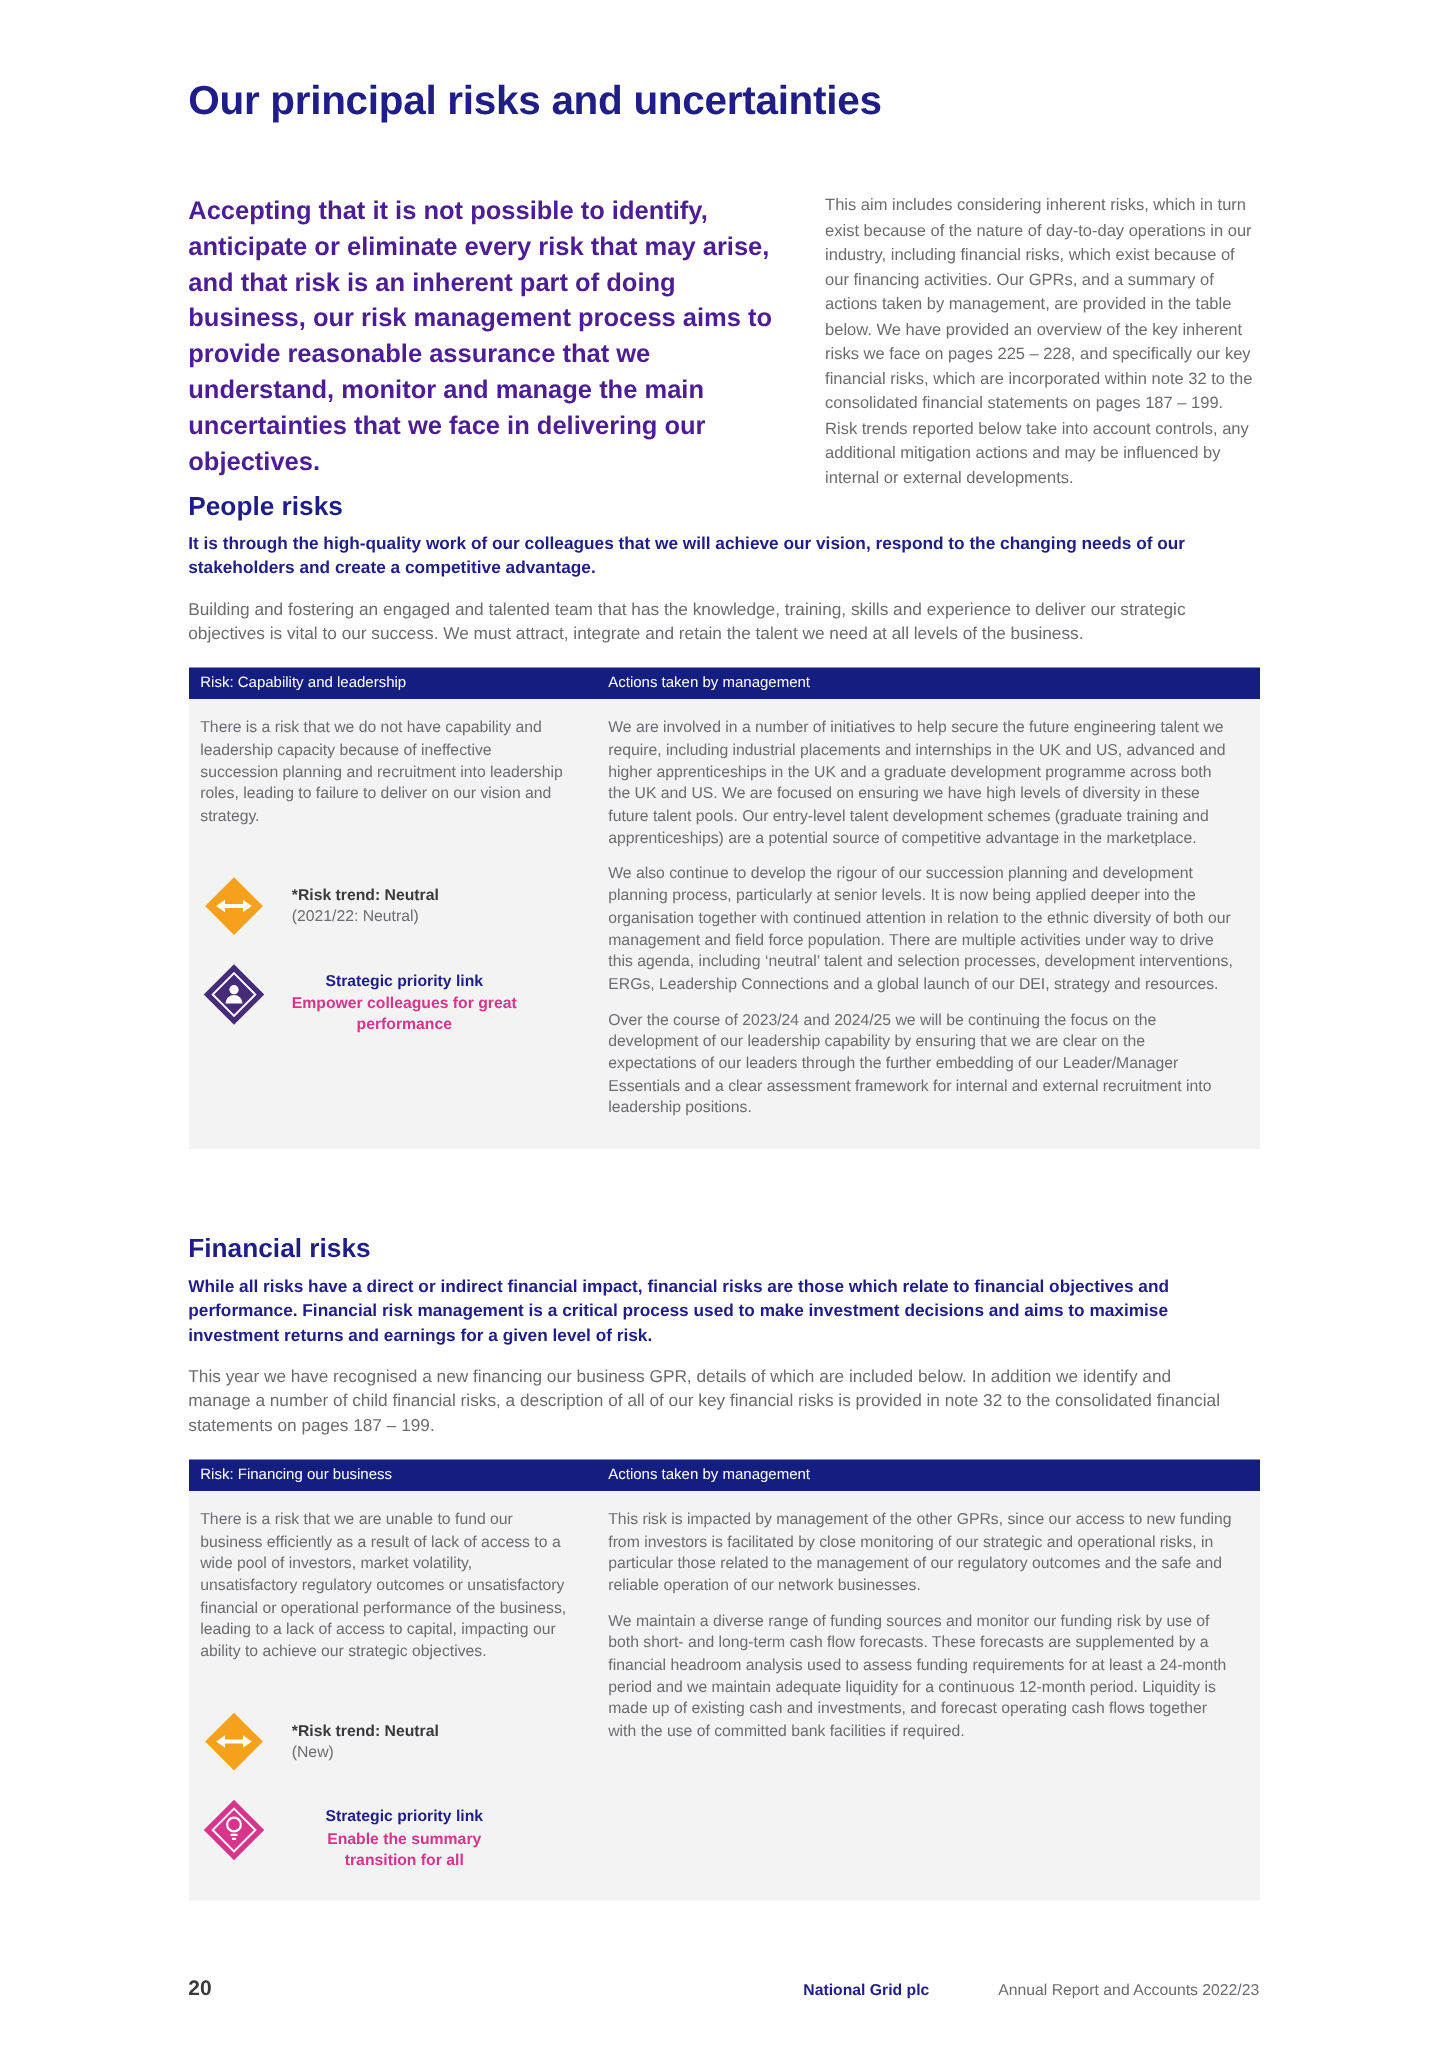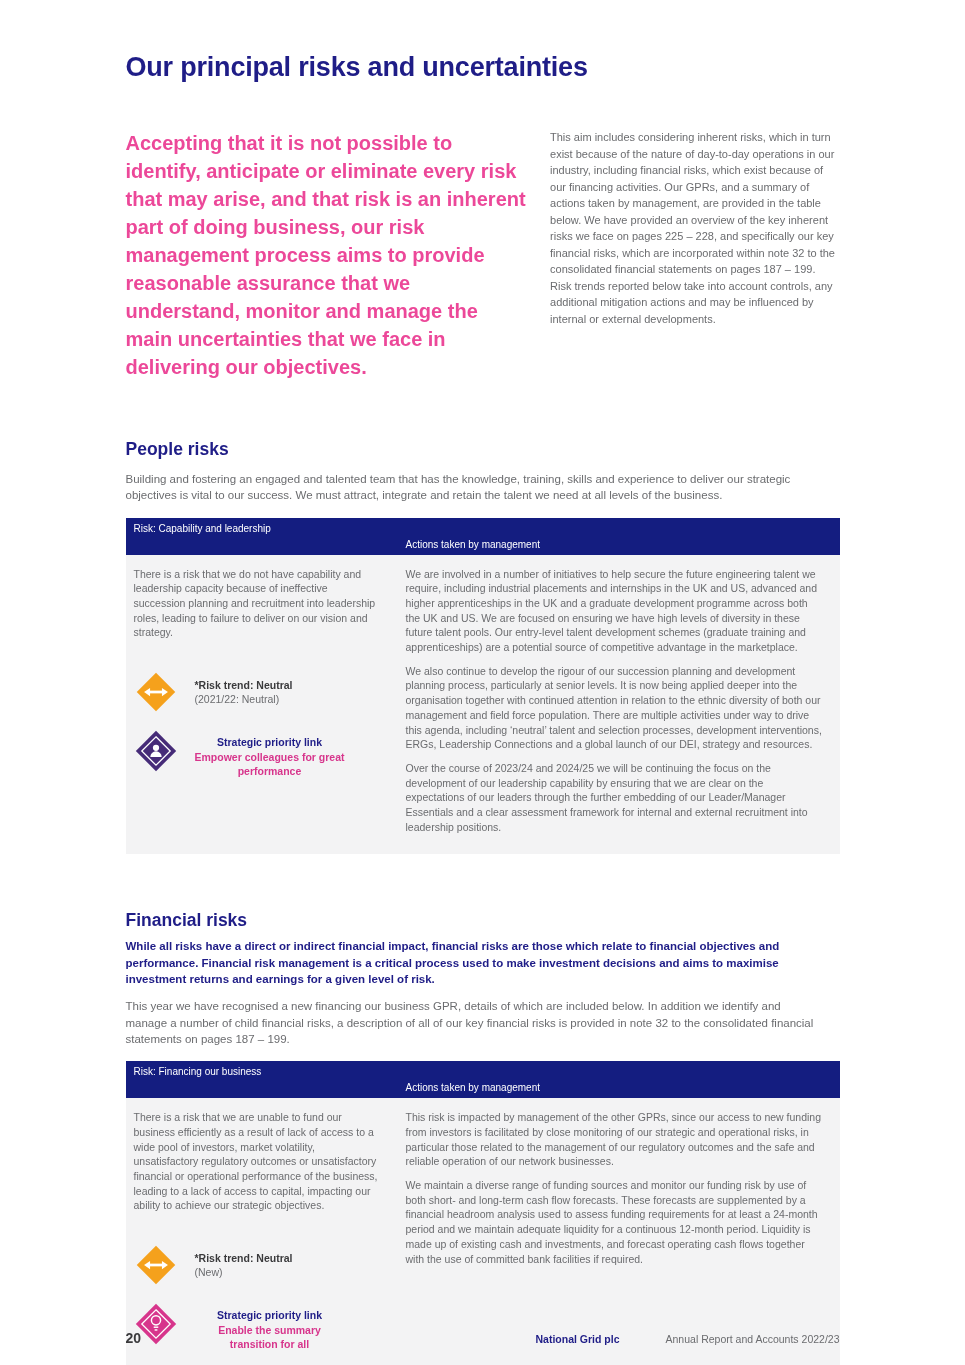--- a/index.html
+++ b/index.html
@@ -16,33 +16,33 @@
   }
   .page-title {
     color: #1f1d87;
     font-size: 27px;
     font-weight: bold;
     letter-spacing: -0.2px;
   }
   .intro { display: flex; margin-top: 46px; }
   .intro-statement {
     width: 470px;
-    color: #ec4899;
-    font-size: 20px;
+    color: #4c1d95;
+    font-size: 17px;
     font-weight: bold;
     line-height: 1.4;
   }
   .intro-detail {
     margin-left: 22px;
     width: 338px;
     color: #6b6c6f;
     font-size: 11px;
     line-height: 1.5;
   }
-  .risk-section { margin-top: 58px; }
+  .risk-section { }
   .risk-section.second { margin-top: 56px; }
   .section-heading { color: #1f1d87; font-size: 17.5px; font-weight: bold; }
   .section-lead {
     margin-top: 7px;
     max-width: 724px;
     color: #1f1d87;
     font-size: 11.5px;
     font-weight: bold;
     line-height: 1.42;
   }
@@ -55,38 +55,38 @@
   }
   .risk-table { margin-top: 14px; }
   .rt-header {
     display: flex;
     background: #141d80;
     color: #ffffff;
     font-size: 10px;
     font-weight: normal;
   }
   .rt-header .cell-left { width: 280px; padding: 5px 10px 5px 8px; }
-  .rt-header .cell-right { flex: 1; padding: 21px 10px 5px 0; }
+  .rt-header .cell-right { flex: 1; padding: 5px 10px 5px 0; }
   .rt-body { display: flex; background: #f3f3f4; }
   .rt-body .cell-left { width: 280px; padding: 12px 26px 20px 8px; }
   .rt-body .cell-right { flex: 1; padding: 12px 16px 20px 0; }
   .risk-text, .action-para { color: #6b6c6f; font-size: 10.5px; line-height: 1.4; }
   .action-para + .action-para { margin-top: 9px; }
   .badge-row { display: flex; gap: 17px; align-items: flex-start; margin-top: 30px; }
   .badge-row.priority { margin-top: 15px; text-align: center; }
   .diamond { flex: 0 0 44px; display: block; }
   .trend-label { color: #3a3a3c; font-size: 10.5px; font-weight: bold; margin-top: 9px; }
   .trend-sub { color: #6b6c6f; font-size: 10.5px; margin-top: 2px; }
   .prio-label { color: #1f1d87; font-size: 10.5px; font-weight: bold; margin-top: 7px; }
   .prio-link { color: #d7358c; font-size: 10.5px; font-weight: bold; margin-top: 2px; max-width: 150px; line-height: 1.35; }
   .page-footer {
     position: absolute;
     left: 57px;
     right: 57px;
-    bottom: 19px;
+    bottom: 32px;
     display: flex;
     justify-content: space-between;
     align-items: baseline;
   }
   .page-number { font-size: 14px; font-weight: bold; color: #3a3a3c; }
   .footer-right { display: flex; gap: 46px; align-items: baseline; }
   .footer-company { color: #1f1d87; font-size: 10.5px; font-weight: bold; }
   .footer-report { color: #6b6c6f; font-size: 10.5px; }
 </style>
 </head>
@@ -96,20 +96,21 @@
 
   <h1 class="page-title">Our principal risks and uncertainties</h1>
 
   <div class="intro">
     <div class="intro-statement">Accepting that it is not possible to identify, anticipate or eliminate every risk that may arise, and that risk is an inherent part of doing business, our risk management process aims to provide reasonable assurance that we understand, monitor and manage the main uncertainties that we face in delivering our objectives.</div>
     <div class="intro-detail">This aim includes considering inherent risks, which in turn exist because of the nature of day-to-day operations in our industry, including financial risks, which exist because of our financing activities. Our GPRs, and a summary of actions taken by management, are provided in the table below. We have provided an overview of the key inherent risks we face on pages 225 – 228, and specifically our key financial risks, which are incorporated within note 32 to the consolidated financial statements on pages 187 – 199. Risk trends reported below take into account controls, any additional mitigation actions and may be influenced by internal or external developments.</div>
   </div>
 
   <section class="risk-section">
     <h2 class="section-heading">People risks</h2>
+    <p class="section-lead">It is through the high-quality work of our colleagues that we will achieve our vision, respond to the changing needs of our stakeholders and create a competitive advantage.</p>
     <p class="section-body">Building and fostering an engaged and talented team that has the knowledge, training, skills and experience to deliver our strategic objectives is vital to our success. We must attract, integrate and retain the talent we need at all levels of the business.</p>
 
     <div class="risk-table">
       <div class="rt-header">
         <div class="cell-left">Risk: Capability and leadership</div>
         <div class="cell-right">Actions taken by management</div>
       </div>
       <div class="rt-body">
         <div class="cell-left">
           <p class="risk-text">There is a risk that we do not have capability and leadership capacity because of ineffective succession planning and recruitment into leadership roles, leading to failure to deliver on our vision and strategy.</p>

